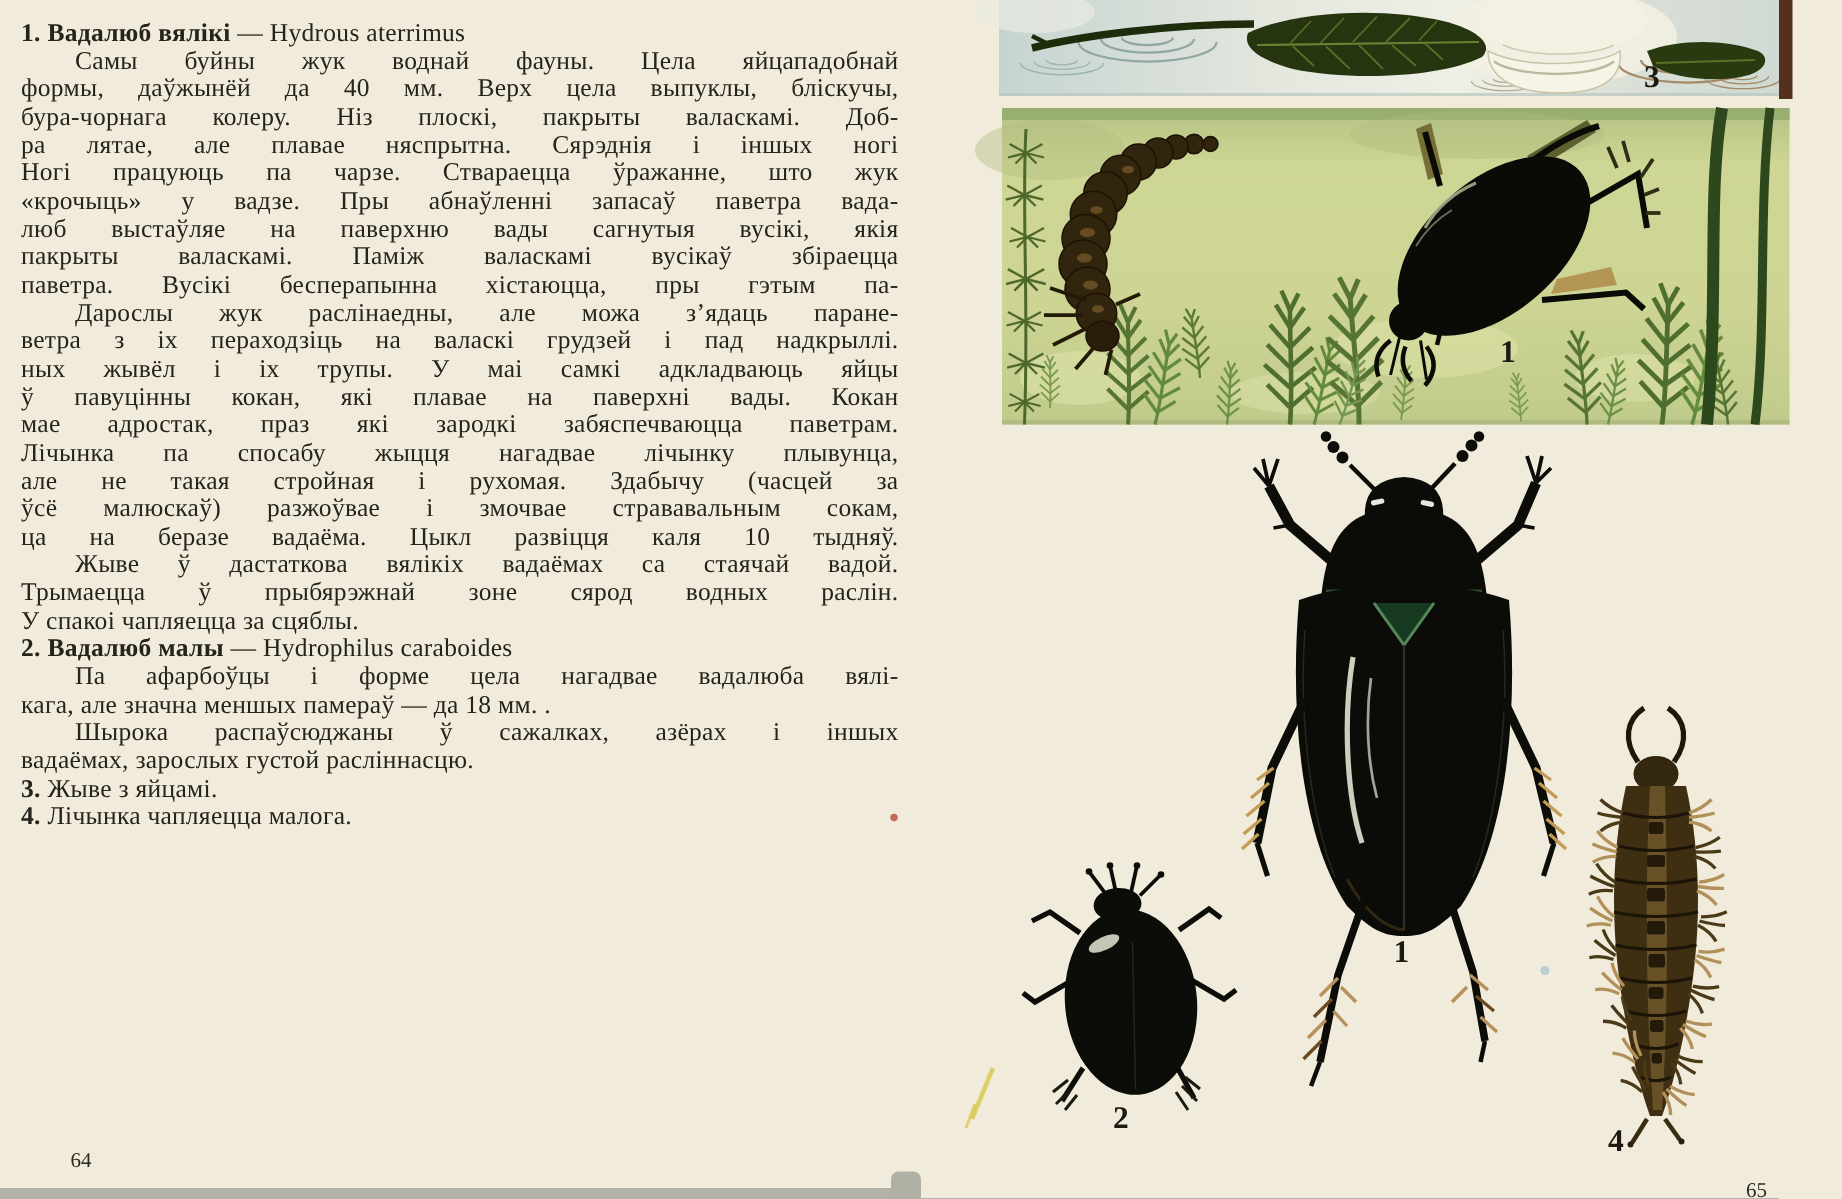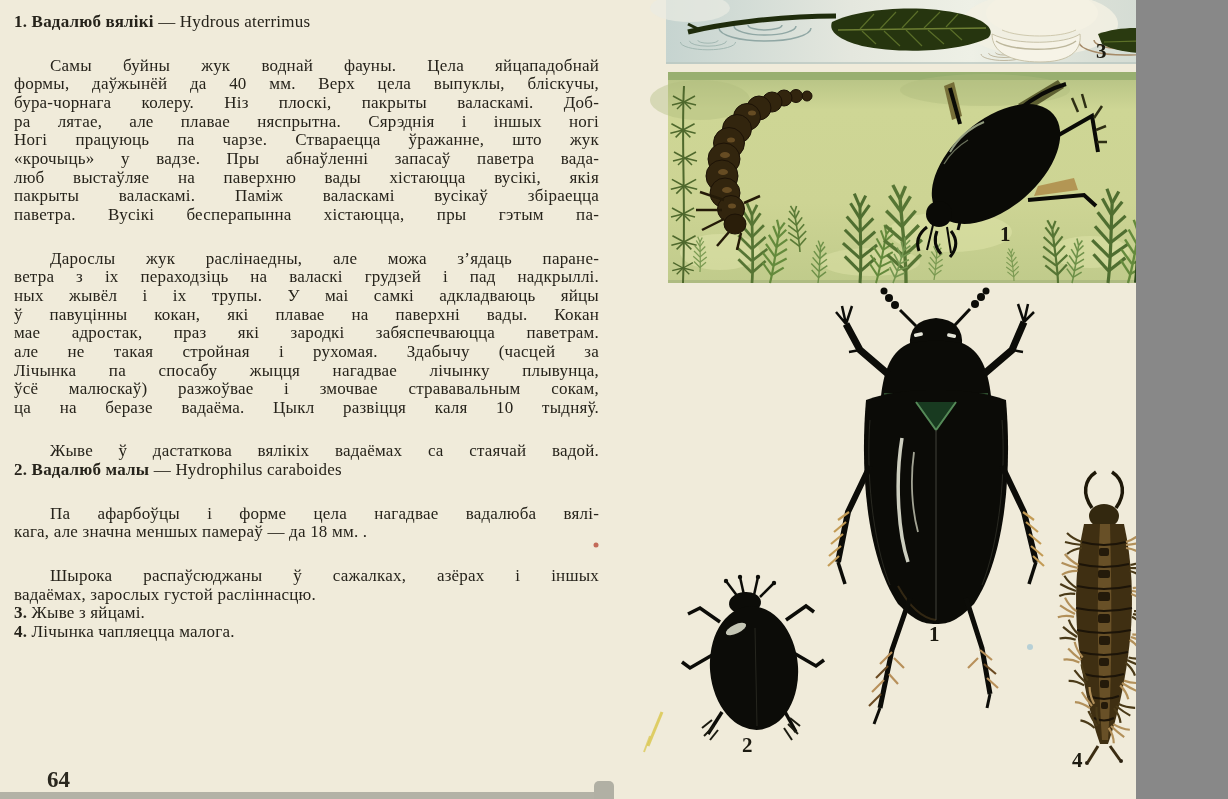--- a/index.html
+++ b/index.html
@@ -1,30 +1,30 @@
 <!DOCTYPE html>
 <html><head>
 <meta charset="utf-8">
 <style>
   html,body{margin:0;padding:0;background:#888;}
   .page{
-    position:relative;width:1136px;height:799px;overflow:hidden;
+    position:relative;width:1228px;height:799px;overflow:hidden;
     background:#f0ebda;
     font-family:"Liberation Serif","DejaVu Serif",serif;
   }
   
   .text-col{
     position:absolute;left:14px;top:13px;width:585px;
     color:#26231b;font-size:17px;line-height:18.65px;letter-spacing:.2px;
   }
   .line{text-align:justify;white-space:normal;}
   .line.just{text-align-last:justify;}
-  .line.indent{text-indent:36px;margin-top:25px;}
+  .line.indent{text-indent:36px;}
   .line b{font-weight:bold;}
-  .pageno{position:absolute;color:#2a271e;font-size:23px;font-weight:700;line-height:1;}
+  .pageno{position:absolute;color:#2a271e;font-size:14px;font-weight:400;line-height:1;}
   #p64{left:47px;top:768px;}
   #p65{left:1164px;top:788px;}
   
   .figlabel{
     position:absolute;font-weight:700;font-size:21px;line-height:1;
     color:#1c1a10;
   }
   #lbl-scene-cocoon{left:1096px;top:41px;}
   #lbl-scene-beetle{left:1000px;top:224px;}
   #lbl-beetle-large{left:929px;top:624px;}
@@ -413,48 +413,50 @@
 
       <div class="line just"><b></b><span>бура-чорнага колеру. Ніз плоскі, пакрыты валаскамі. Доб-</span></div>
 
       <div class="line just"><b></b><span>ра лятае, але плавае няспрытна. Сярэднія і іншых ногі</span></div>
 
 
       <div class="line just"><b></b><span>Ногі працуюць па чарзе. Ствараецца ўражанне, што жук</span></div>
 
       <div class="line just"><b></b><span>«крочыць» у вадзе. Пры абнаўленні запасаў паветра вада-</span></div>
 
-      <div class="line just"><b></b><span>люб выстаўляе на паверхню вады хістаюцца вусікі, якія</span></div>
+      <div class="line just"><b></b><span>люб выстаўляе на паверхню вады сагнутыя вусікі, якія</span></div>
 
       <div class="line just"><b></b><span>пакрыты валаскамі. Паміж валаскамі вусікаў збіраецца</span></div>
 
       <div class="line just"><b></b><span>паветра. Вусікі бесперапынна хістаюцца, пры гэтым па-</span></div>
 
       <div class="line indent just"><b></b><span>Дарослы жук раслінаедны, але можа з’ядаць паране-</span></div>
 
       <div class="line just"><b></b><span>ветра з іх пераходзіць на валаскі грудзей і пад надкрыллі.</span></div>
 
       <div class="line just"><b></b><span>ных жывёл і іх трупы. У маі самкі адкладваюць яйцы</span></div>
 
       <div class="line just"><b></b><span>ў павуцінны кокан, які плавае на паверхні вады. Кокан</span></div>
 
       <div class="line just"><b></b><span>мае адростак, праз які зародкі забяспечваюцца паветрам.</span></div>
 
+      <div class="line just"><b></b><span>Лічынка па спосабу жыцця нагадвае лічынку плывунца,</span></div>
+
       <div class="line just"><b></b><span>але не такая стройная і рухомая. Здабычу (часцей за</span></div>
 
-      <div class="line just"><b></b><span>Лічынка па спосабу жыцця нагадвае лічынку плывунца,</span></div>
-
       <div class="line just"><b></b><span>ўсё малюскаў) разжоўвае і змочвае стрававальным сокам,</span></div>
 
 
       <div class="line just"><b></b><span>ца на беразе вадаёма. Цыкл развіцця каля 10 тыдняў.</span></div>
 
       <div class="line indent just"><b></b><span>Жыве ў дастаткова вялікіх вадаёмах са стаячай вадой.</span></div>
 
-
+      <div class="line just"><b></b><span>Трымаецца ў прыбярэжнай зоне сярод водных раслін.</span></div>
+
+      <div class="line"><b></b><span>У спакоі чапляецца за сцяблы.</span></div>
 
       <div class="line"><b>2. Вадалюб малы</b><span> — Hydrophilus caraboides</span></div>
 
       <div class="line indent just"><b></b><span>Па афарбоўцы і форме цела нагадвае вадалюба вялі-</span></div>
 
       <div class="line"><b></b><span>кага, але значна меншых памераў — да 18 мм. .</span></div>
 
       <div class="line indent just"><b></b><span>Шырока распаўсюджаны ў сажалках, азёрах і іншых</span></div>
 
       <div class="line"><b></b><span>вадаёмах, зарослых густой расліннасцю.</span></div>

